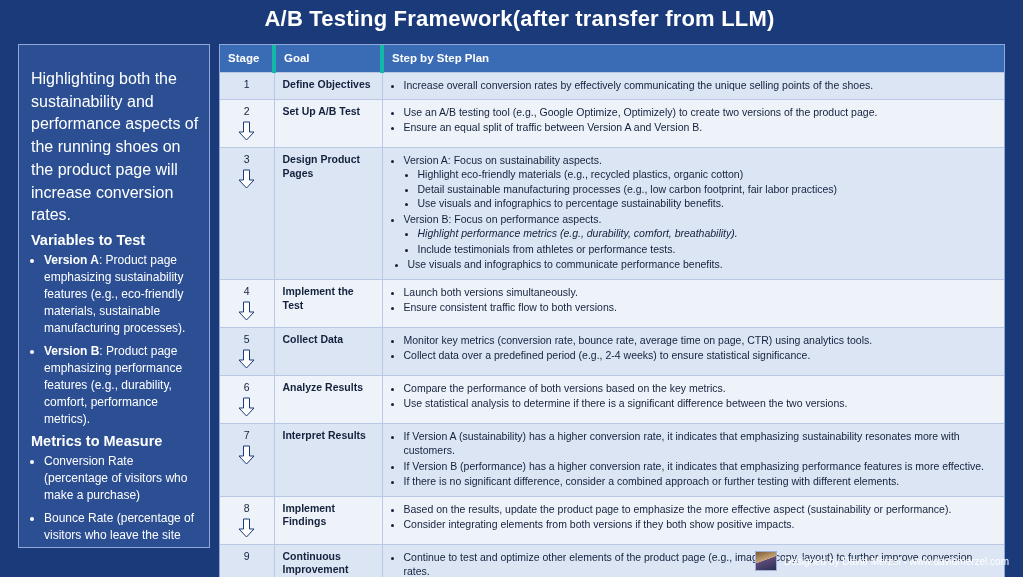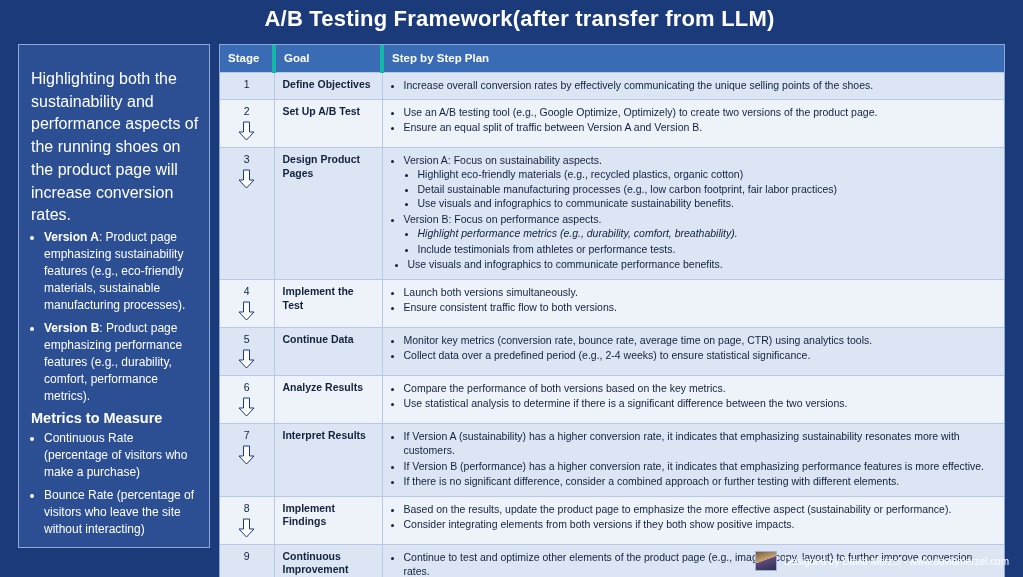--- a/index.html
+++ b/index.html
@@ -155,28 +155,29 @@
 </head>
 <body>
 
 <div id="page">
 
   <div id="title">A/B Testing Framework(after transfer from LLM)</div>
 
   <div id="sidebar">
     <p class="side-p">Highlighting both the sustainability and performance aspects of the running shoes on the product page will increase conversion rates.</p>
 
+    <div class="side-h">Variables to Test</div>
     <ul class="side-ul" id="variables-list">
         <li><span class="bold">Version A</span><span>: Product page emphasizing sustainability features (e.g., eco-friendly materials, sustainable manufacturing processes).</span></li>
         <li><span class="bold">Version B</span><span>: Product page emphasizing performance features (e.g., durability, comfort, performance metrics).</span></li>
       </ul>
 
     <div class="side-h">Metrics to Measure</div>
     <ul class="side-ul" id="metrics-list">
-        <li>Continuous Rate (percentage of visitors who make a purchase)</li>
+        <li>Conversion Rate (percentage of visitors who make a purchase)</li>
         <li>Bounce Rate (percentage of visitors who leave the site without interacting)</li>
         <li>Average Time on Page</li>
         <li>Click-Through Rate (CTR) on key call-to-action buttons</li>
       </ul>
   </div>
 
   <div id="table-wrap">
     <table id="plan">
       <colgroup>
         <col class="col-stage">
@@ -223,21 +224,21 @@
               <svg class="arrow" viewBox="0 0 17 20">
                 <path d="M5.5 1 L11.5 1 L11.5 11 L16 11 L8.5 19 L1 11 L5.5 11 Z" fill="#ffffff" stroke="#1b3a7a" stroke-width="1"></path>
               </svg>
             </td>
             <td class="goal">Design Product Pages</td>
             <td>
               <ul class="plan-ul">
                 <li>Version A: Focus on sustainability aspects.<ul>
                     <li>Highlight eco-friendly materials (e.g., recycled plastics, organic cotton)</li>
                     <li>Detail sustainable manufacturing processes (e.g., low carbon footprint, fair labor practices)</li>
-                    <li>Use visuals and infographics to communicate sustainability benefits.</li>
+                    <li>Use visuals and infographics to percentage sustainability benefits.</li>
                   </ul></li>
                 <li>Version B: Focus on performance aspects.<ul>
                     <li style=" font-style: italic;">Highlight performance metrics (e.g., durability, comfort, breathability).</li>
                   </ul></li>
                 <li style="margin-left: 14px;">Include testimonials from athletes or performance tests.</li>
                 <li style="margin-left: 4px;">Use visuals and infographics to communicate performance benefits.</li>
               </ul>
             </td>
           </tr>
           <tr class="even">
@@ -255,21 +256,21 @@
               </ul>
             </td>
           </tr>
           <tr class="odd">
             <td class="stage">
               <div>5</div>
               <svg class="arrow" viewBox="0 0 17 20">
                 <path d="M5.5 1 L11.5 1 L11.5 11 L16 11 L8.5 19 L1 11 L5.5 11 Z" fill="#ffffff" stroke="#1b3a7a" stroke-width="1"></path>
               </svg>
             </td>
-            <td class="goal">Continue Data</td>
+            <td class="goal">Collect Data</td>
             <td>
               <ul class="plan-ul">
                 <li>Monitor key metrics (conversion rate, bounce rate, average time on page, CTR) using analytics tools.</li>
                 <li>Collect data over a predefined period (e.g., 2-4 weeks) to ensure statistical significance.</li>
               </ul>
             </td>
           </tr>
           <tr class="even">
             <td class="stage">
               <div>6</div>

